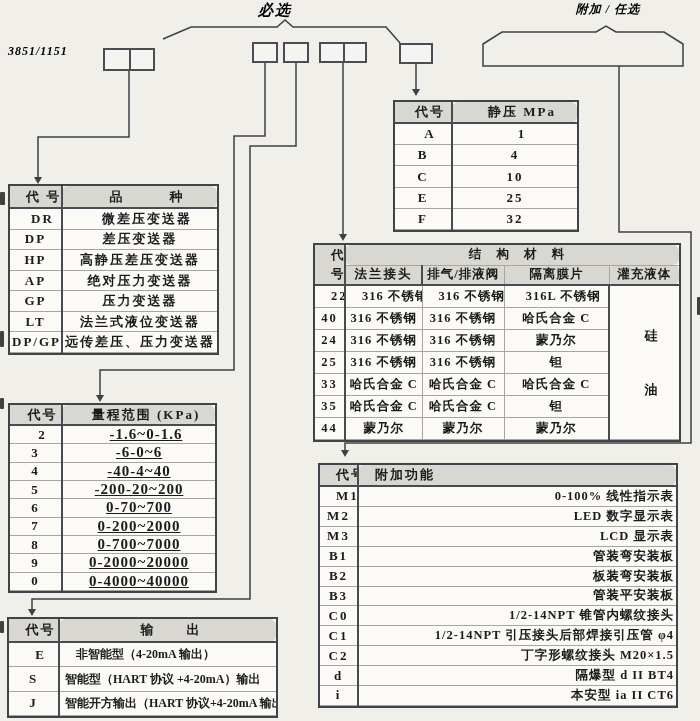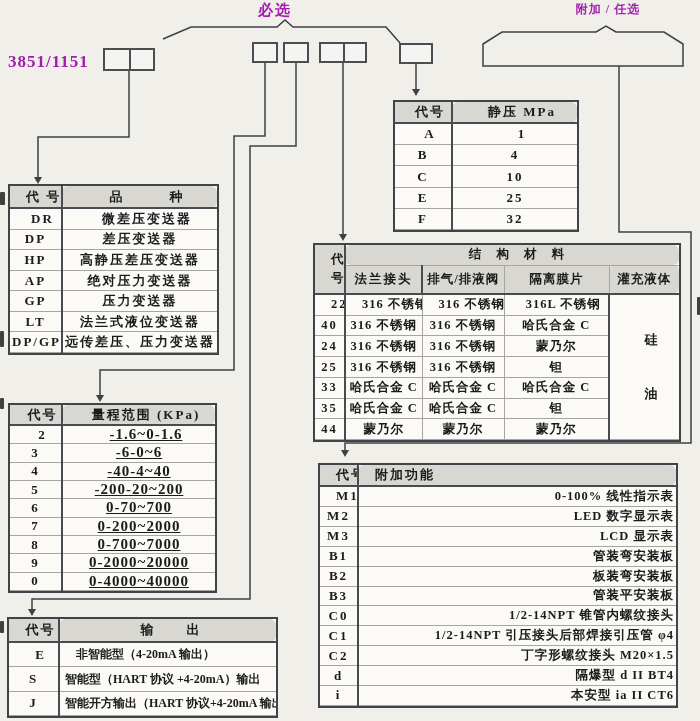--- a/index.html
+++ b/index.html
@@ -1,20 +1,20 @@
 <!DOCTYPE html>
 <html><head>
 <meta charset="utf-8">
 <style>
   html,body{margin:0;padding:0;}
   body{width:700px;height:721px;background:#eceae4;font-family:"Liberation Serif","DejaVu Serif",serif;}
   #canvas{position:relative;width:700px;height:721px;background:#f0efe9;overflow:hidden;}
 
-  .lbl{position:absolute;color:#a21caf;font-weight:bold;}
-  #model-label{left:8px;top:52px;font-size:17px;letter-spacing:1px;}
+  .lbl{position:absolute;color:#000000;font-weight:bold;font-style:italic;}
+  #model-label{left:8px;top:44px;font-size:12px;letter-spacing:1px;}
   #required-label{left:240px;top:1px;width:70px;text-align:center;font-size:15px;letter-spacing:2px;}
   #optional-label{left:533px;top:1px;width:150px;text-align:center;font-size:12px;letter-spacing:1px;}
 
   .code-box{position:absolute;border:2px solid #4c4c52;background:rgba(255,255,255,.35);box-sizing:border-box;}
   .code-box .divider{position:absolute;top:0;bottom:0;left:50%;width:0;border-left:2px solid #4c4c52;}
 
   svg.overlay{position:absolute;left:0;top:0;z-index:1;}
 
   .tbl{position:absolute;background:#fbfaf6;border:2px solid #42424a;box-sizing:border-box;z-index:2;}
   .tbl table{border-collapse:collapse;width:100%;height:100%;table-layout:fixed;}
@@ -183,21 +183,21 @@
           <col style="width:105px">
           <col>
         </colgroup>
       <thead>
         <tr>
           <th class="code-h" rowspan="2">代
 号</th>
           <th class="span-h" colspan="4" style="height:20px">结 构 材 料</th>
         </tr>
         <tr class="subhead">
-          <th style="height:29px">法兰接头</th>
+          <th style="height:20px">法兰接头</th>
           <th>排气/排液阀</th>
           <th>隔离膜片</th>
           <th>灌充液体</th>
         </tr>
       </thead>
       <tbody>
           <tr>
             <td>22</td>
             <td>316 不锈钢</td>
             <td>316 不锈钢</td>

